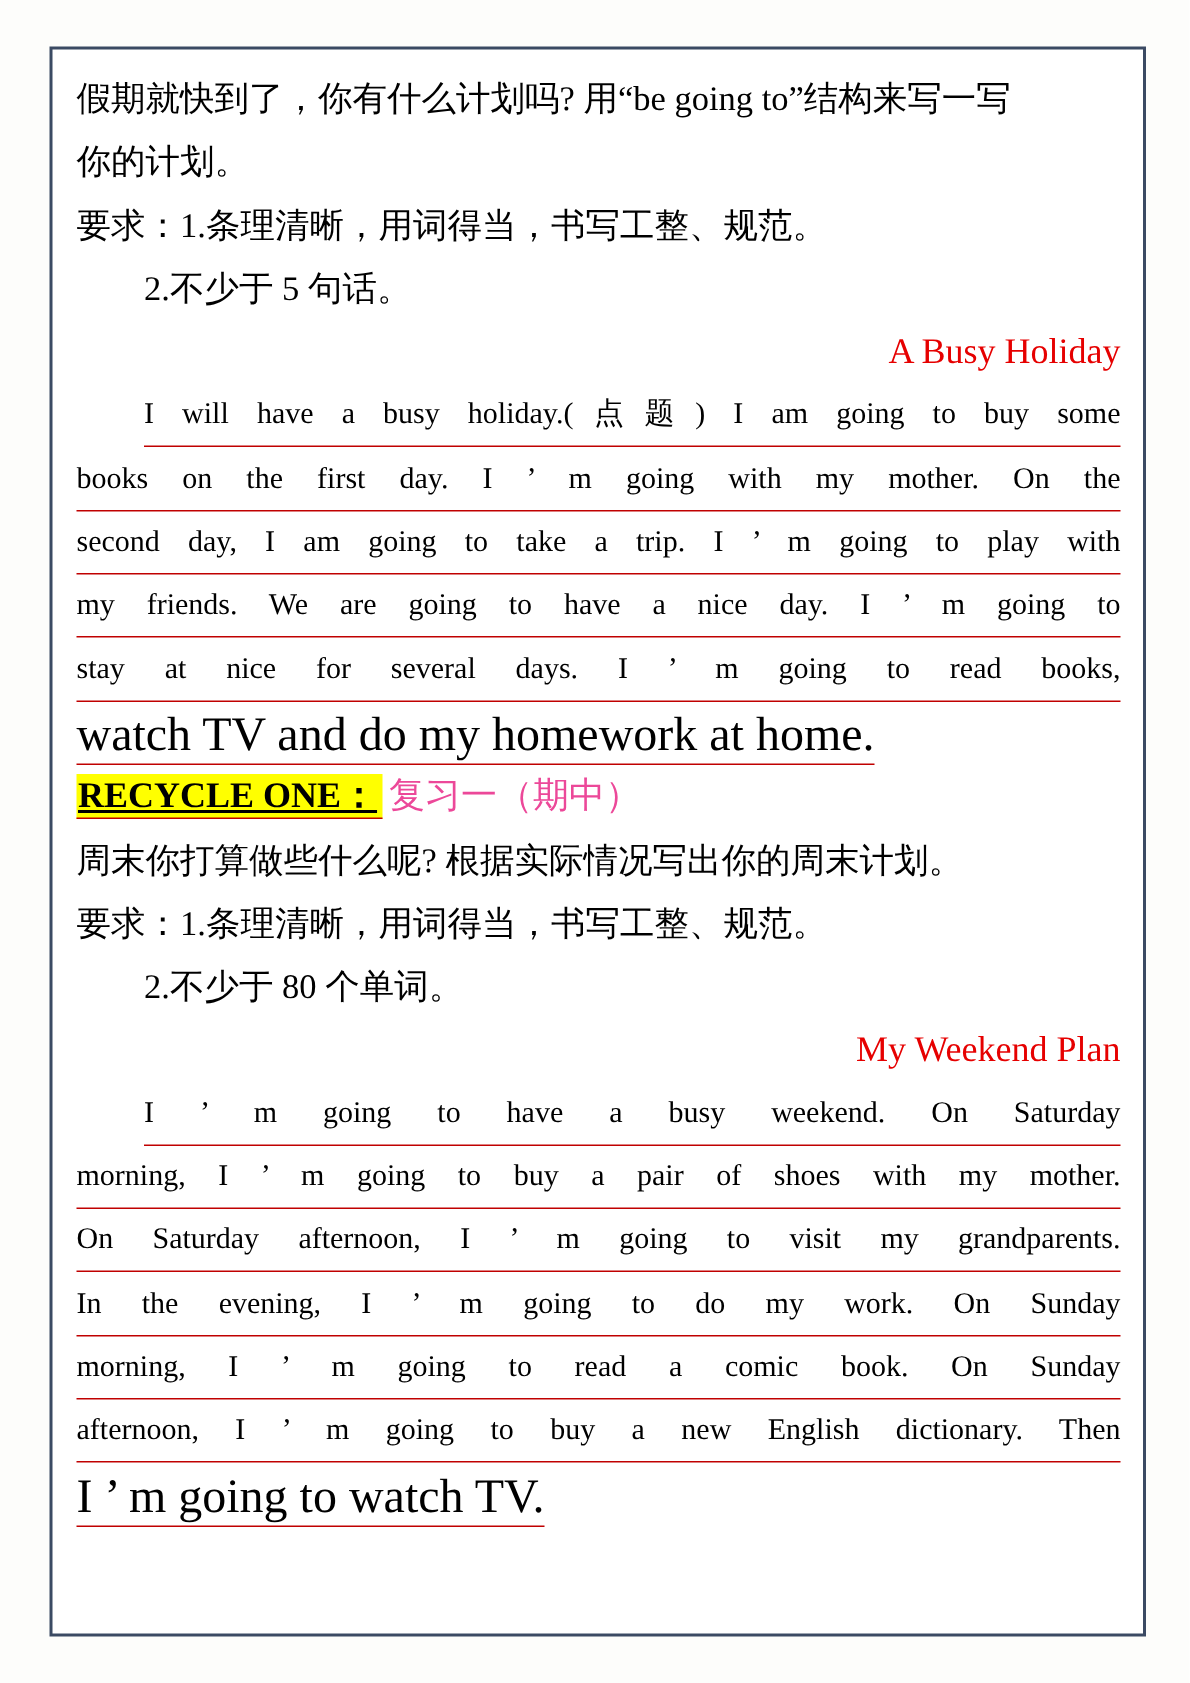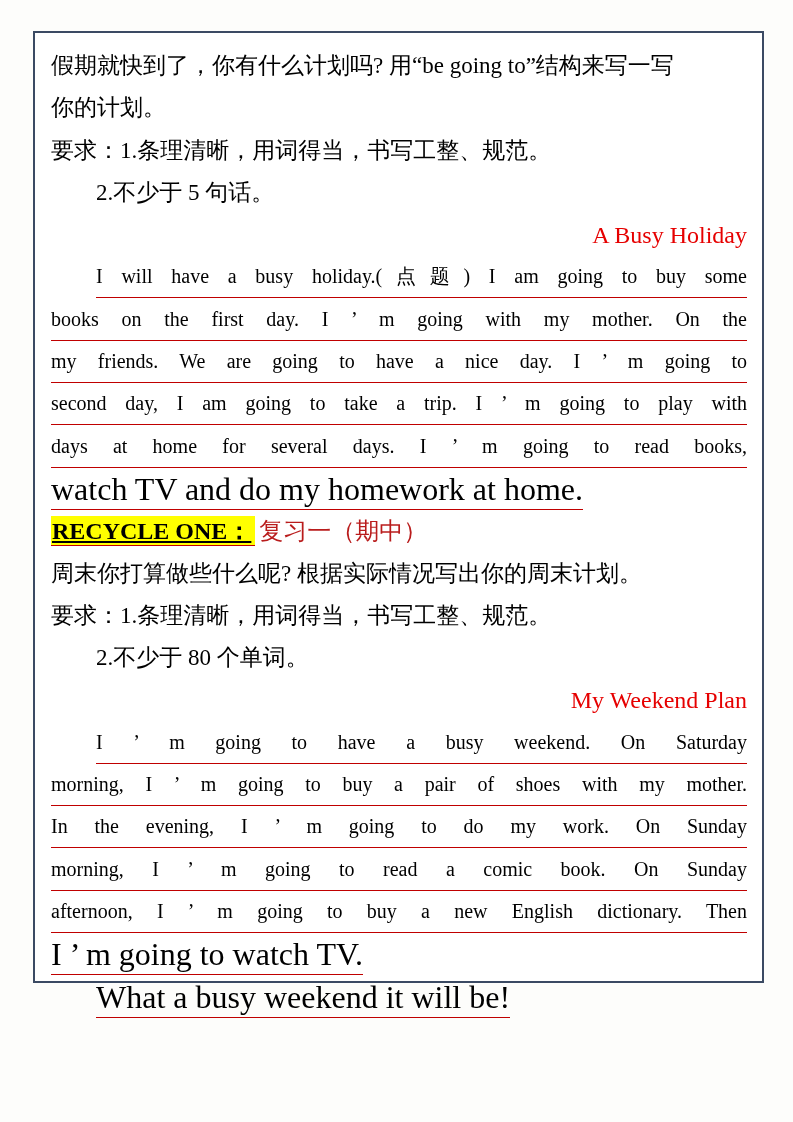--- a/index.html
+++ b/index.html
@@ -1,21 +1,21 @@
 <!DOCTYPE html>
 <html><head>
 <meta charset="utf-8">
 <style>
   html,body { margin:0; padding:0; }
   body {
     width:793px; height:1122px; background:#fdfdfb; position:relative;
     font-family:"Liberation Serif","DejaVu Serif",serif; color:#000;
   }
   .sheet {
-    position:absolute; left:33px; top:31px; width:731px; height:952px;
+    position:absolute; left:33px; top:31px; width:731px; height:1060px;
     box-sizing:border-box; border:2px solid #3b4a63; background:#fff;
     padding:12px 15px 0 16px;
   }
   .row { height:42.3px; box-sizing:border-box; overflow:visible; }
   .cn { font-size:23px; line-height:42px; }
   .ind-cn { padding-left:45px; }
   .title-row { text-align:right; }
   .essay-title { font-size:24px; line-height:42px; color:#e60000; }
   .jrow { padding-top:1px; }
   .jl {
@@ -24,21 +24,21 @@
     border-bottom:1.7px solid #c00000; overflow:hidden;
   }
   .ind .jl { margin-left:45px; }
   .lrow { font-size:32px; line-height:42px; }
   .lrow.ind { padding-left:45px; }
   .ul { border-bottom:1.7px solid #c00000; padding-bottom:2px; }
   .hl {
     background:#ffff00; font-weight:bold; font-size:24px; line-height:38px;
     border-bottom:1.7px solid #c00000; padding:2px 4px 1px 1px;text-decoration:underline;
   }
-  .bluehead { color:#b91c1c; font-size:24px; line-height:42px; }
+  .bluehead { color:#ec4899; font-size:24px; line-height:42px; }
 </style>
 </head>
 <body>
 
 <div class="sheet">
 
   <div class="row cn">假期就快到了，你有什么计划吗? 用“be going to”结构来写一写</div>
   <div class="row cn">你的计划。</div>
   <div class="row cn">要求：1.条理清晰，用词得当，书写工整、规范。</div>
   <div class="row cn ind-cn">2.不少于 5 句话。</div>
@@ -47,27 +47,27 @@
     <span class="essay-title">A Busy Holiday</span>
   </div>
 
   <div class="row jrow ind">
     <span class="jl">I will have a busy holiday.(点题) I am going to buy some</span>
   </div>
   <div class="row jrow">
     <span class="jl">books on the first day. I ’ m going with my mother. On the</span>
   </div>
   <div class="row jrow">
+    <span class="jl">second day, I am going to take a trip. I ’ m going to play with</span>
+  </div>
+  <div class="row jrow">
     <span class="jl">my friends. We are going to have a nice day. I ’ m going to</span>
   </div>
   <div class="row jrow">
-    <span class="jl">second day, I am going to take a trip. I ’ m going to play with</span>
-  </div>
-  <div class="row jrow">
-    <span class="jl">days at home for several days. I ’ m going to read books,</span>
+    <span class="jl">stay at nice for several days. I ’ m going to read books,</span>
   </div>
   <div class="row lrow">
     <span class="ul">watch TV and do my homework at home.</span>
   </div>
 
   <div class="row">
     <span class="hl">RECYCLE ONE：</span>
     <span class="bluehead">复习一（期中）</span>
   </div>
 
@@ -79,29 +79,29 @@
     <span class="essay-title">My Weekend Plan</span>
   </div>
 
   <div class="row jrow ind">
     <span class="jl">I ’ m going to have a busy weekend. On Saturday</span>
   </div>
   <div class="row jrow">
     <span class="jl">morning, I ’ m going to buy a pair of shoes with my mother.</span>
   </div>
   <div class="row jrow">
+    <span class="jl">On Saturday afternoon, I ’ m going to visit my grandparents.</span>
+  </div>
+  <div class="row jrow">
     <span class="jl">In the evening, I ’ m going to do my work. On Sunday</span>
   </div>
   <div class="row jrow">
     <span class="jl">morning, I ’ m going to read a comic book. On Sunday</span>
   </div>
   <div class="row jrow">
     <span class="jl">afternoon, I ’ m going to buy a new English dictionary. Then</span>
   </div>
   <div class="row lrow">
     <span class="ul">I ’ m going to watch TV.</span>
   </div>
 
-  <div class="row lrow ind">
-    <span class="ul">What a busy weekend it will be!</span>
-  </div>
 
 </div>
 
 </body></html>

